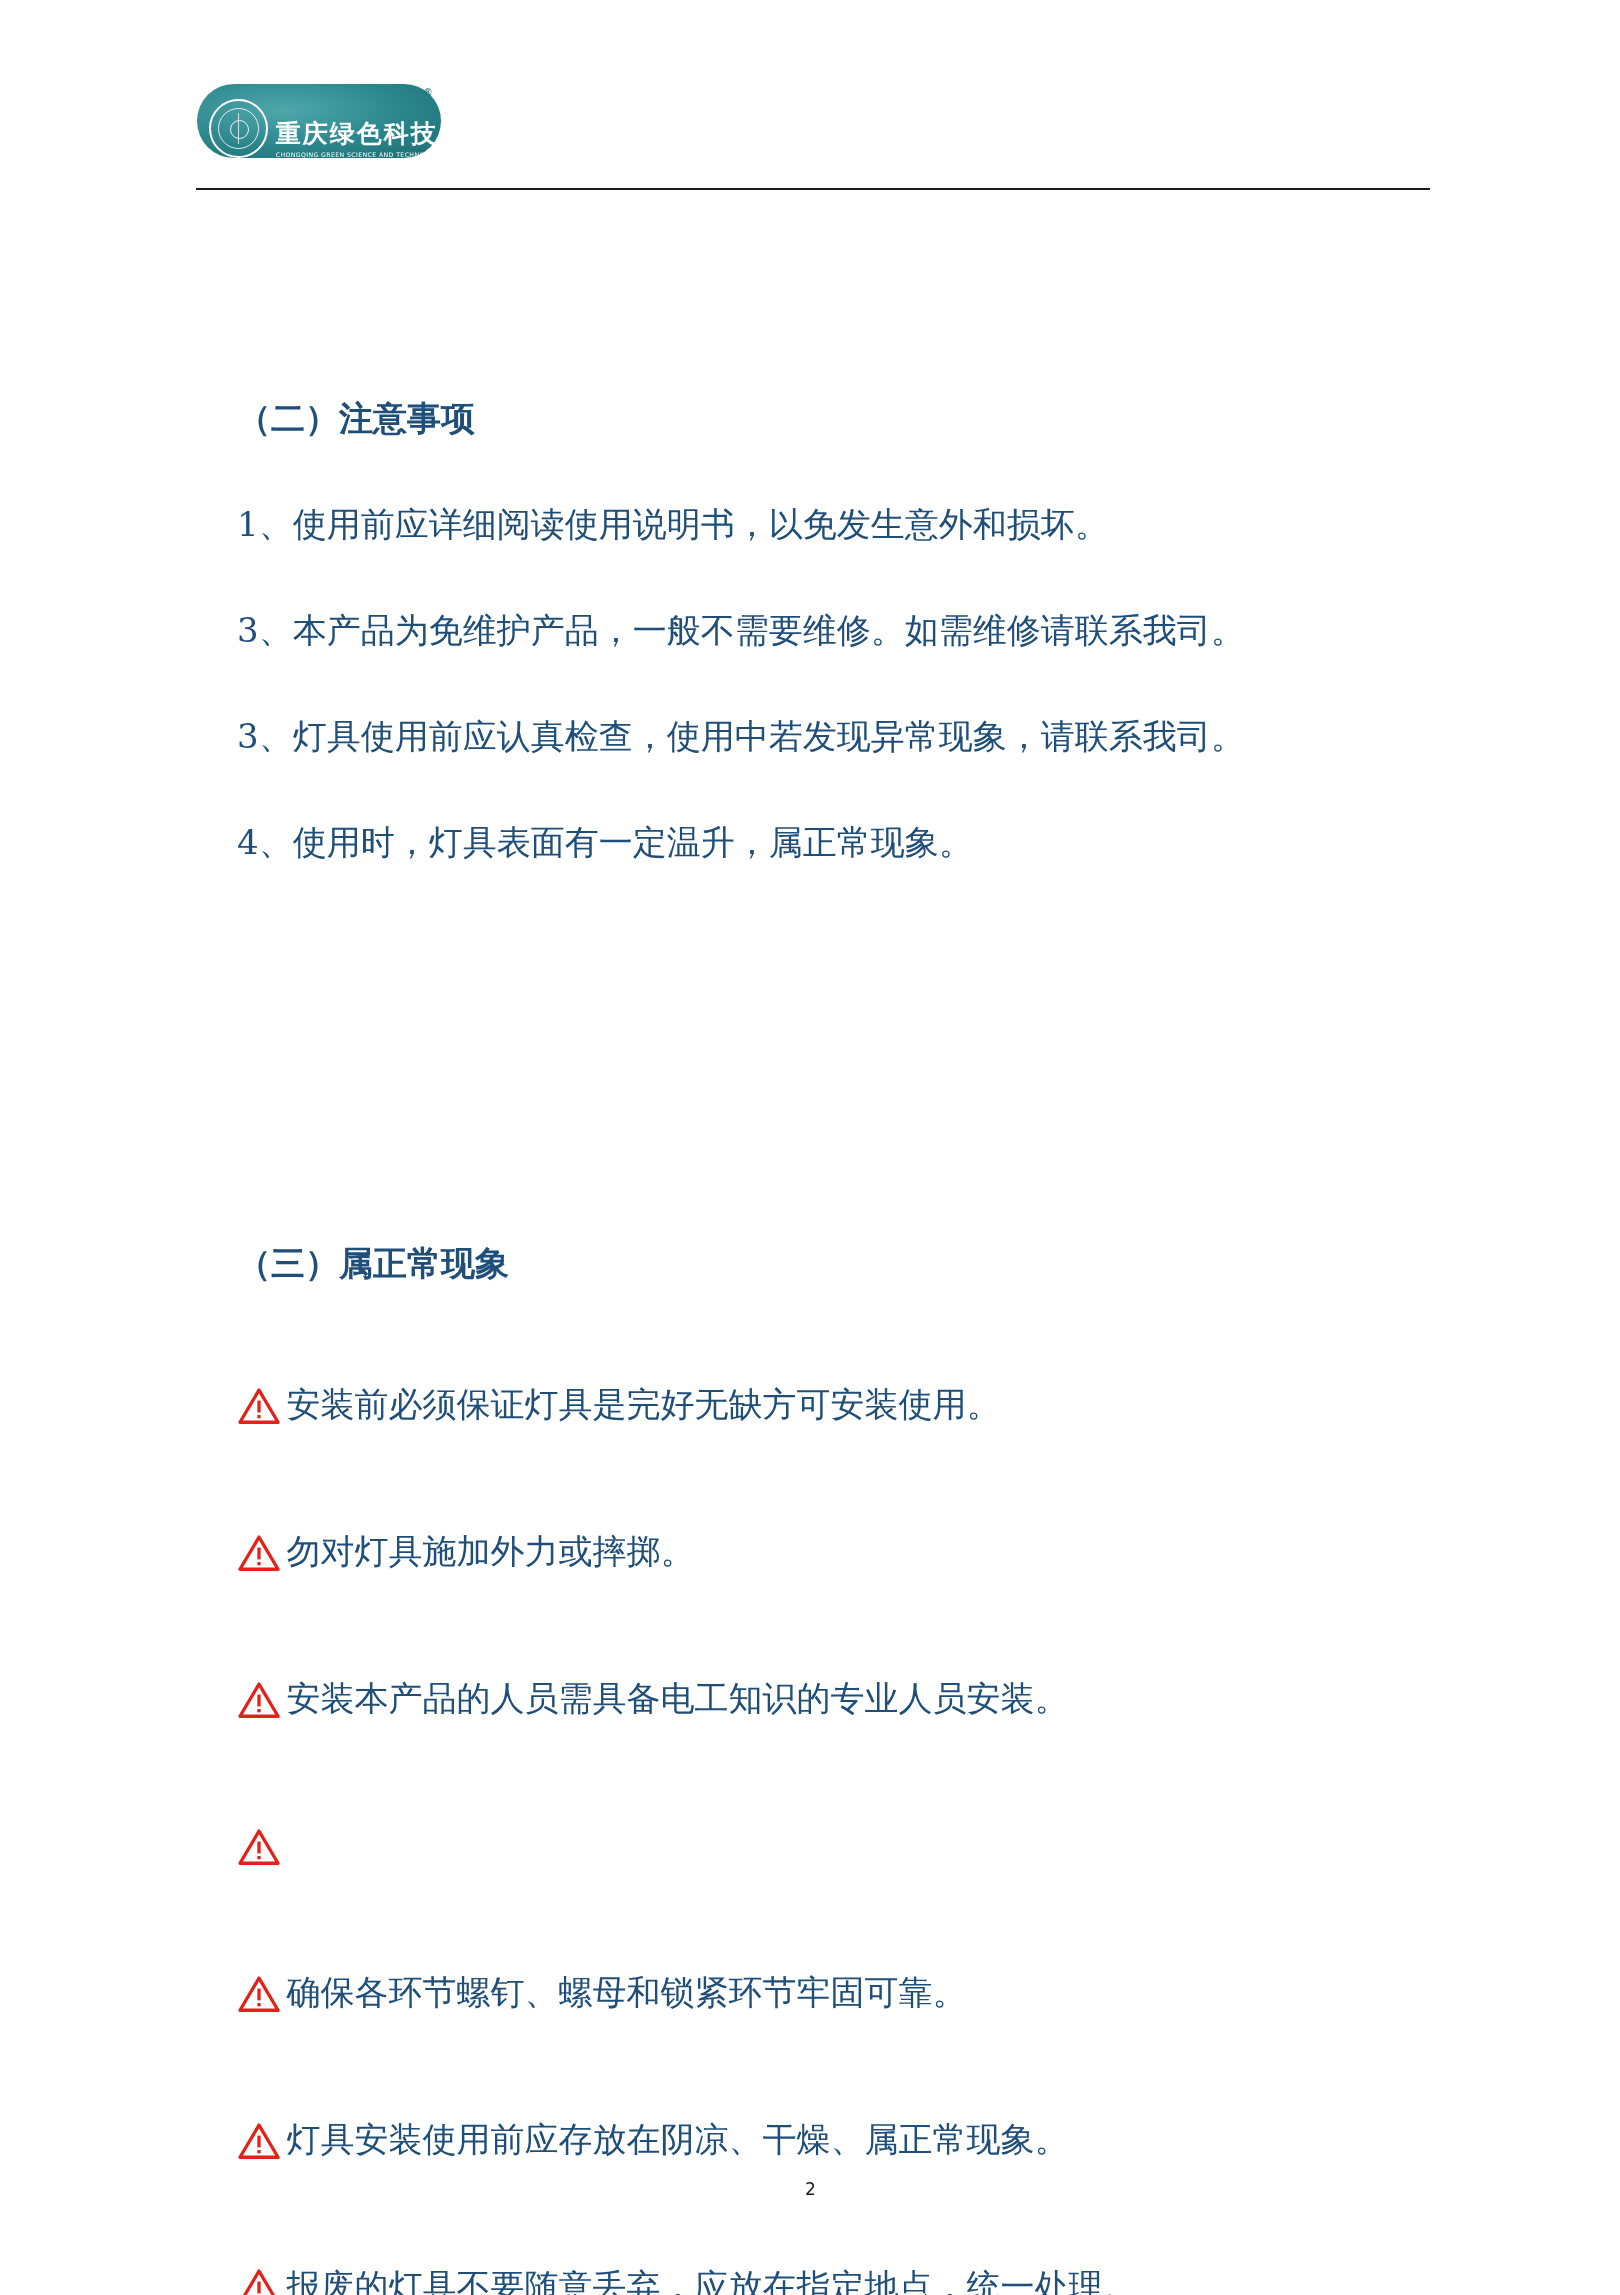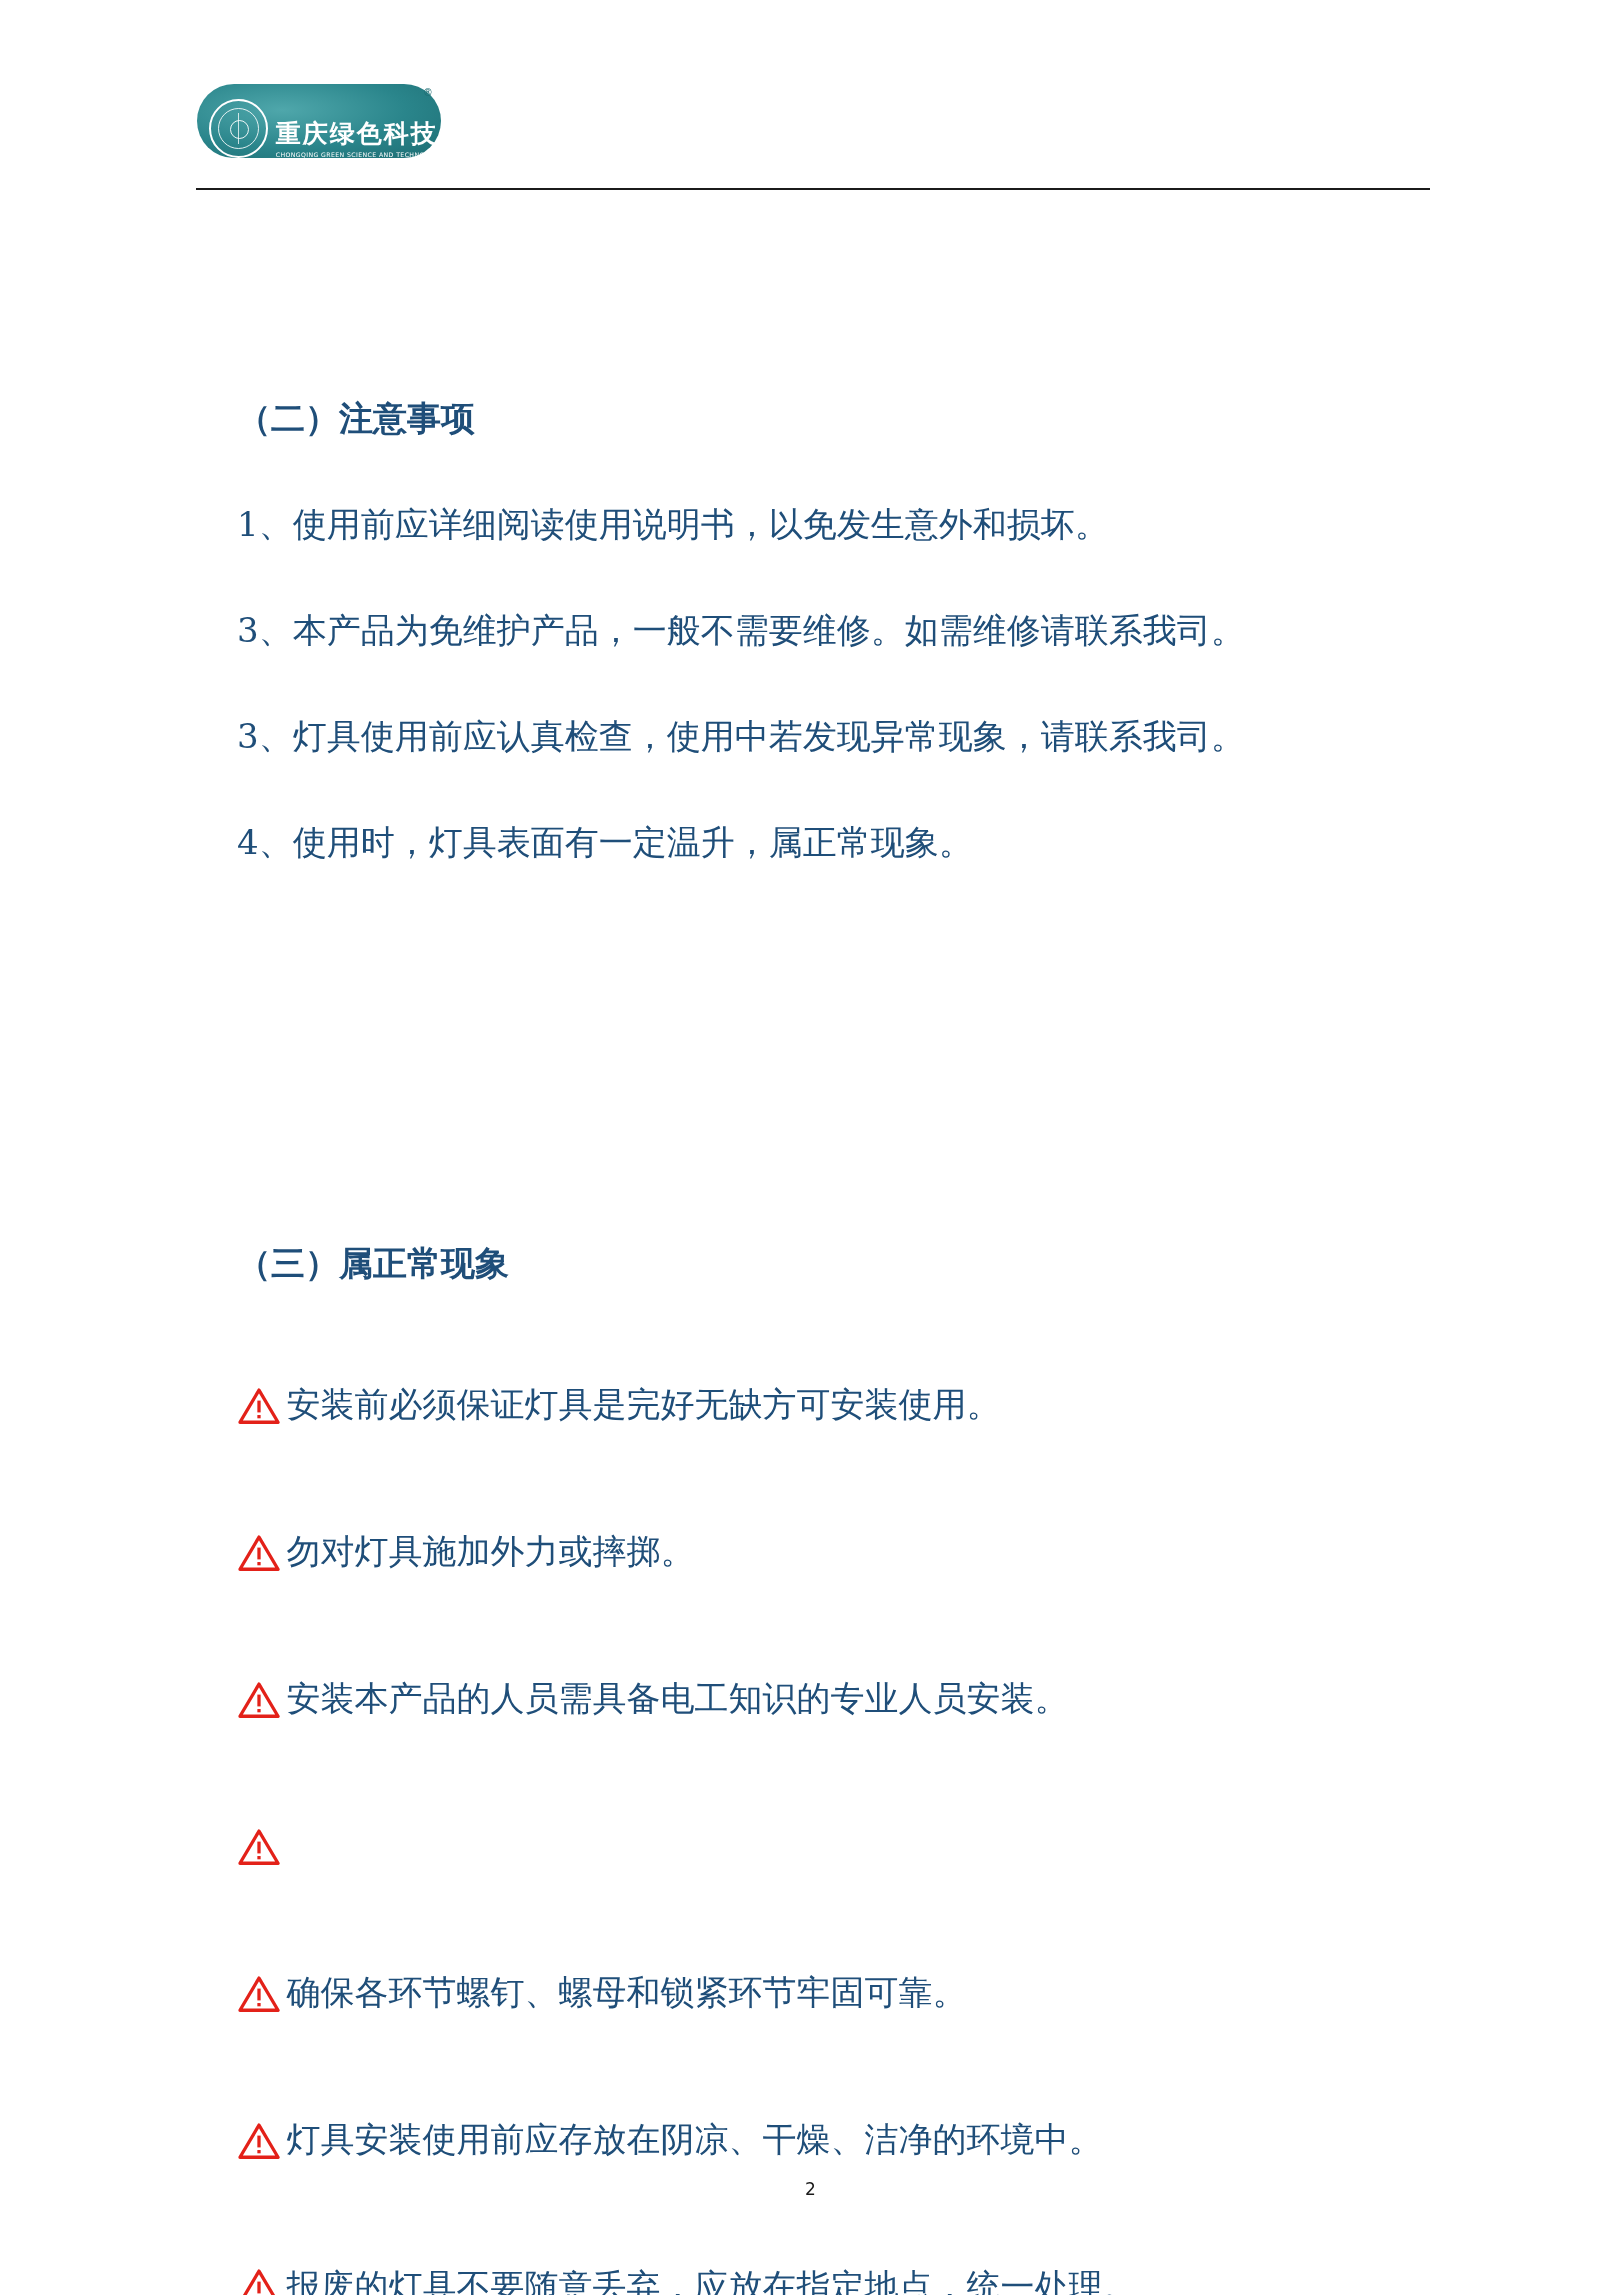--- a/index.html
+++ b/index.html
@@ -254,21 +254,21 @@
         </svg>
         <div class="warn-text">确保各环节螺钉、螺母和锁紧环节牢固可靠。</div>
       </div>
 
       <div class="warn-row">
         <svg class="warn-icon" viewBox="0 0 64 56">
           <path d="M32 3 L61 52 L3 52 Z" fill="#ffffff" stroke="#e32119" stroke-width="5" stroke-linejoin="round"></path>
           <rect x="29.5" y="19" width="5" height="18" fill="#e32119"></rect>
           <rect x="29.5" y="41" width="5" height="5" fill="#e32119"></rect>
         </svg>
-        <div class="warn-text">灯具安装使用前应存放在阴凉、干燥、洁净的环境中。</div>
+        <div class="warn-text">灯具安装使用前应存放在阴凉、干燥、属正常现象。</div>
       </div>
 
       <div class="warn-row">
         <svg class="warn-icon" viewBox="0 0 64 56">
           <path d="M32 3 L61 52 L3 52 Z" fill="#ffffff" stroke="#e32119" stroke-width="5" stroke-linejoin="round"></path>
           <rect x="29.5" y="19" width="5" height="18" fill="#e32119"></rect>
           <rect x="29.5" y="41" width="5" height="5" fill="#e32119"></rect>
         </svg>
         <div class="warn-text">报废的灯具不要随意丢弃，应放在指定地点，统一处理。</div>
       </div>

